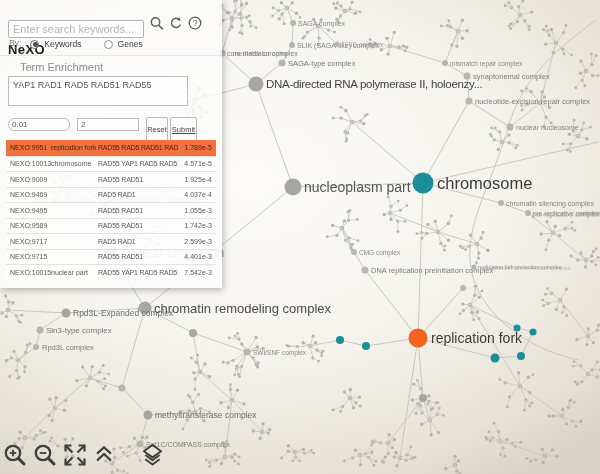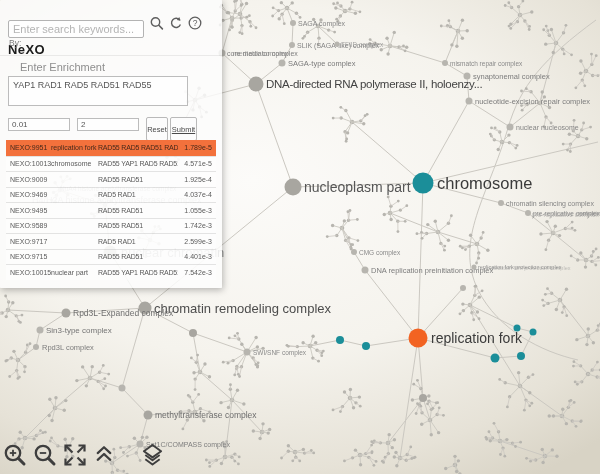--- a/index.html
+++ b/index.html
@@ -37,21 +37,21 @@
   .radio-label { font-size:8.5px; color:#3d3d3d; margin-left:5px; }
   .divider { position:absolute; left:0; top:55px; width:222px; border-top:1px solid rgba(0,0,0,0.07); }
   .te-heading { position:absolute; left:20px; top:61px; font-size:11px; color:#8e8e8e; }
   .query {
     position:absolute; left:8px; top:76px; width:180px; height:30px; resize:none;
     border:1px solid #bcbcbc; background:rgba(255,255,255,0.68);
     font-size:9px; color:#555; padding:3px 4px; outline:none;
     font-family:"Liberation Sans", sans-serif;
   }
   .param { position:absolute; top:118px; height:13px; border:1px solid #bcbcbc; background:rgba(255,255,255,0.7); font-size:8px; color:#555; padding:0 3px; outline:none; font-family:"Liberation Sans", sans-serif; }
-  .pv { left:8px; width:62px; }
+  .pv { left:8px; width:62px;border-radius:6px; }
   .mg { left:77px; width:62px; }
   .btn { position:absolute; top:117px; height:24px; font-size:7.5px; line-height:11px; border:1px solid #b9b9b9; background:rgba(252,252,252,0.92); color:#4a4a4a; border-radius:2px; padding:0; font-family:"Liberation Sans", sans-serif; }
   .reset { left:146px; width:22px; }
   .submit { left:170px; width:27px;text-decoration:underline; }
   #results { position:absolute; left:6px; top:140px; width:210px; }
   .trow { display:flex; height:15.5px; align-items:center; border-top:1px solid rgba(110,110,110,0.18); background:rgba(255,255,255,0.45); padding:0 4px; font-size:7px; color:#5a5a5a; white-space:nowrap; }
   .trow:first-child { border-top:none; }
   .trow.sel { color:#46291a; border-top-color:transparent; }
   .c-id { width:41px; overflow:hidden; flex:none; }
   .c-term { width:47px; overflow:hidden; flex:none; }
@@ -1486,25 +1486,35 @@
   </span>
   <span class="sicon" style="left:187px;">
     <svg viewBox="0 0 16 16" width="16" height="16">
         <circle cx="8" cy="8" r="5.8" fill="none" stroke="#5f5f5f" stroke-width="1.3"></circle>
         <text x="8" y="11" text-anchor="middle" font-size="8.5" fill="#5f5f5f">?</text>
       </svg>
   </span>
 
   <div class="by-row">
     <span class="by-label">By:</span>
+    <span id="radios" style="display:flex;">
+        <span class="radio-wrap">
+          <span class="radio checked"></span>
+          <span class="radio-label">Keywords</span>
+        </span>
+        <span class="radio-wrap">
+          <span class="radio"></span>
+          <span class="radio-label">Genes</span>
+        </span>
+      </span>
   </div>
 
   <div class="divider"></div>
 
-  <div class="te-heading">Enter Enrichment</div>
+  <div class="te-heading">Term Enrichment</div>
 
   <textarea class="query" style="">YAP1 RAD1 RAD5 RAD51 RAD55</textarea>
 
   <input class="param pv" type="text" value="0.01" style="">
   <input class="param mg" type="text" value="2" style="">
   <button class="btn reset">Reset</button>
   <button class="btn submit">Submit</button>
 
   <div id="results">
       <div class="trow sel" style="background: rgb(243, 113, 60);">

